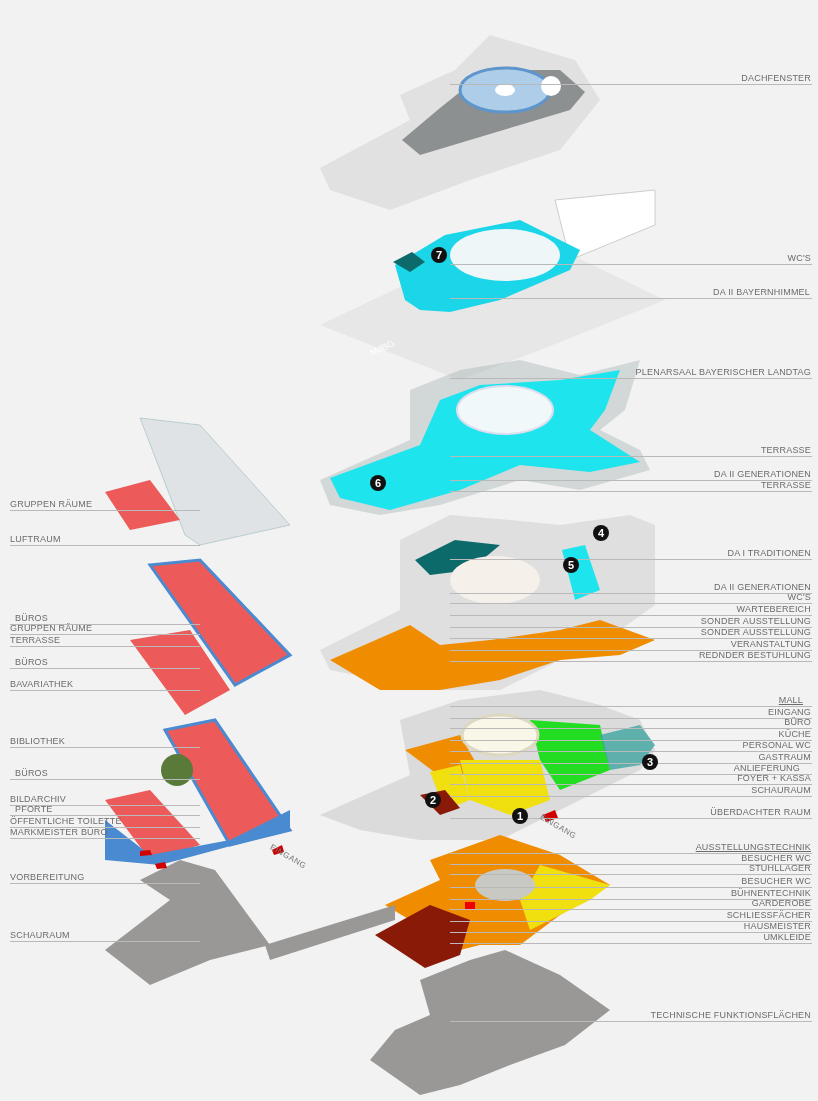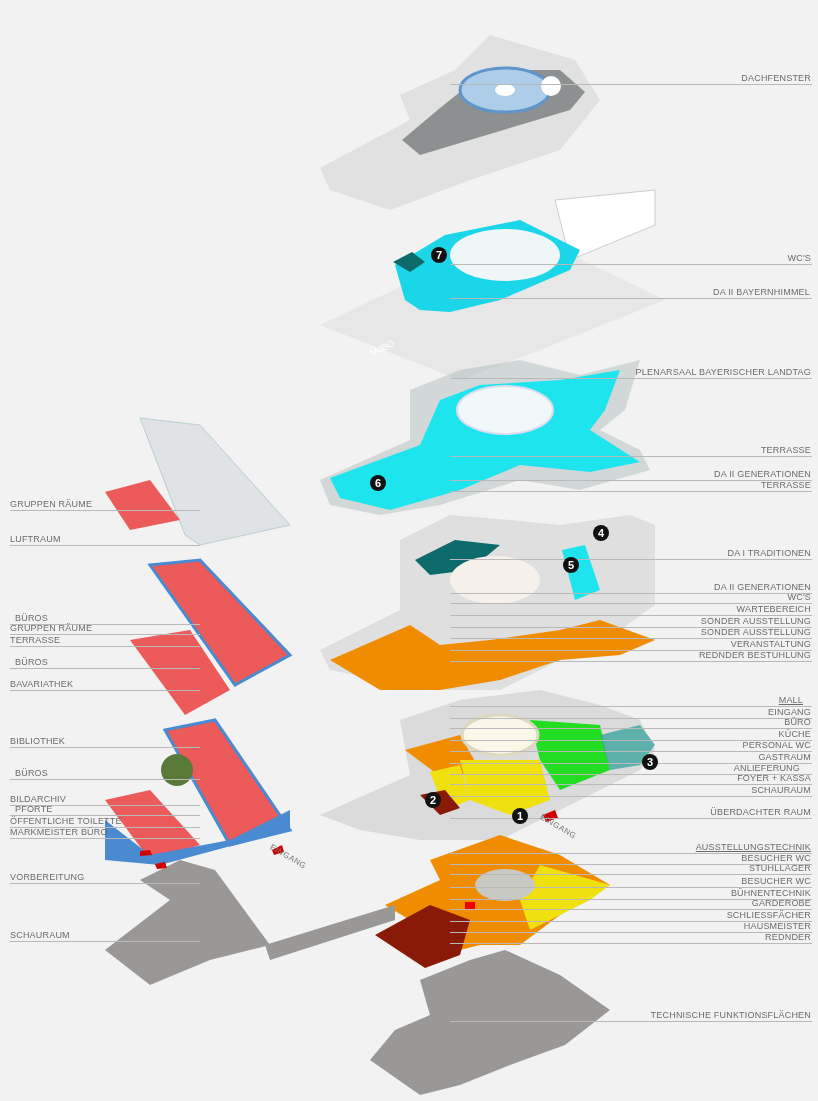--- a/index.html
+++ b/index.html
@@ -147,21 +147,21 @@
     <div class="lbl r" style="right: 7px; top: 876px;">BESUCHER WC</div>
     <div class="leader" style="left: 450px; width: 362px; top: 899px;"></div>
     <div class="lbl r" style="right: 7px; top: 888px;">BÜHNENTECHNIK</div>
     <div class="leader" style="left: 450px; width: 362px; top: 909px;"></div>
     <div class="lbl r" style="right: 7px; top: 898px;">GARDEROBE</div>
     <div class="leader" style="left: 450px; width: 362px; top: 921px;"></div>
     <div class="lbl r" style="right: 7px; top: 910px;">SCHLIESSFÄCHER</div>
     <div class="leader" style="left: 450px; width: 362px; top: 932px;"></div>
     <div class="lbl r" style="right: 7px; top: 921px;">HAUSMEISTER</div>
     <div class="leader" style="left: 450px; width: 362px; top: 943px;"></div>
-    <div class="lbl r" style="right: 7px; top: 932px;">REDNDER</div>
+    <div class="lbl r" style="right: 7px; top: 932px;">UMKLEIDE</div>
     <div class="leader" style="left: 450px; width: 362px; top: 1021px;"></div>
     <div class="lbl r" style="right: 7px; top: 1010px;">TECHNISCHE FUNKTIONSFLÄCHEN</div>
     <div class="leader" style="left: 10px; width: 190px; top: 510px;"></div>
     <div class="lbl" style="left: 10px; top: 499px;">GRUPPEN RÄUME</div>
     <div class="leader" style="left: 10px; width: 190px; top: 545px;"></div>
     <div class="lbl" style="left: 10px; top: 534px;">LUFTRAUM</div>
     <div class="leader" style="left: 10px; width: 190px; top: 624px;"></div>
     <div class="lbl" style="left: 15px; top: 613px;">BÜROS</div>
     <div class="leader" style="left: 10px; width: 190px; top: 634px;"></div>
     <div class="lbl" style="left: 10px; top: 623px;">GRUPPEN RÄUME</div>

